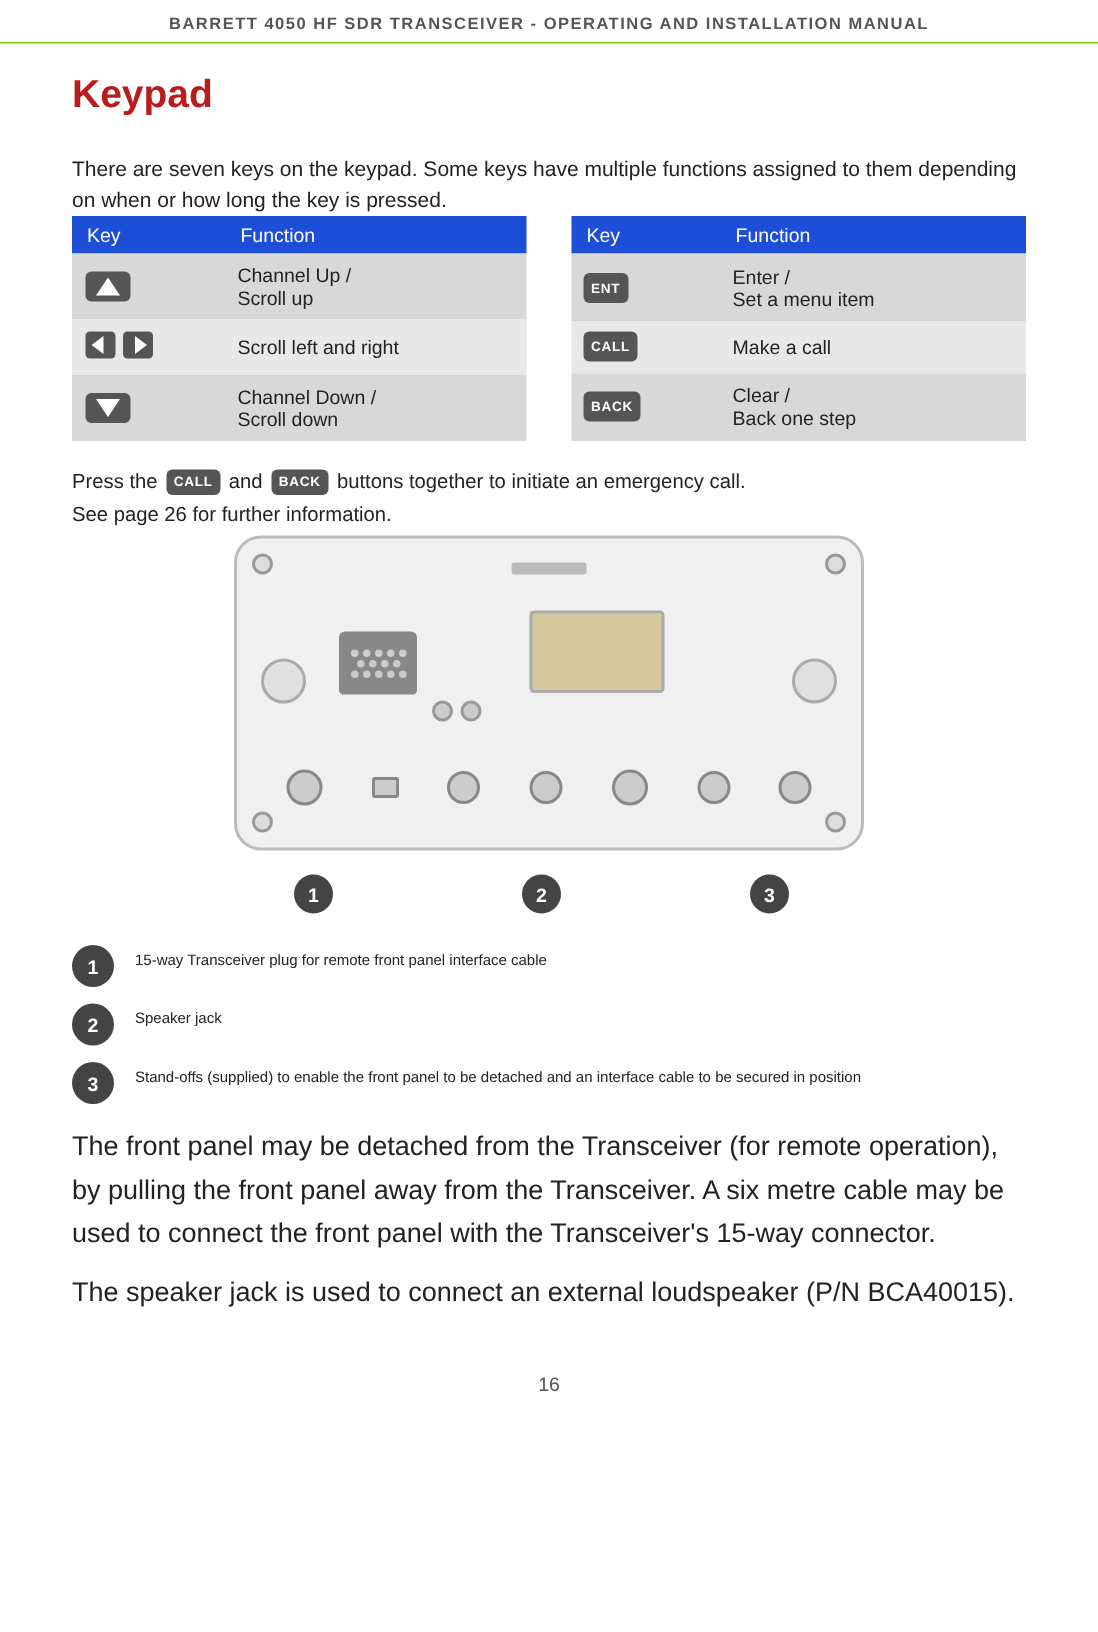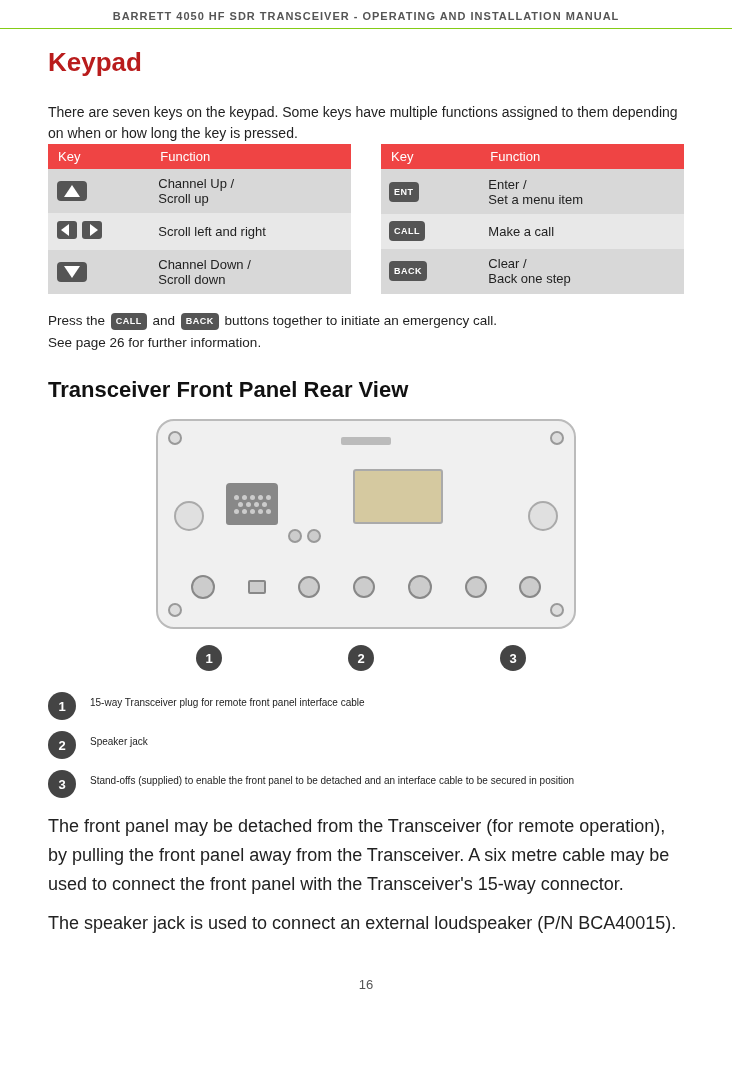--- a/index.html
+++ b/index.html
@@ -39,21 +39,21 @@
       display: flex;
       gap: 30px;
       margin-bottom: 16px;
     }
     .key-table {
       flex: 1;
       border-collapse: collapse;
       font-size: 13px;
     }
     .key-table thead tr th {
-      background: #ef4444;
+      background: #1d4ed8;
       color: #fff;
       padding: 5px 10px;
       text-align: left;
       font-weight: normal;
     }
     .key-table tbody tr {
       background: #e8e8e8;
     }
     .key-table tbody tr:nth-child(odd) {
       background: #d8d8d8;
@@ -325,21 +325,20 @@
 
   <p class="press-text">
     <span>Press the</span>
     <span class="inline-btn">CALL</span>
     <span>and</span>
     <span class="inline-btn">BACK</span>
     buttons together to initiate an emergency call.<br>
     See page 26 for further information.
   </p>
 
-  <h2 class="section-title2">Transceiver Front Panel Rear View</h2>
 
   <div class="diagram-container">
     <div class="transceiver-diagram">
 
       <div class="diag-screw" style="top:10px;left:10px;"></div>
       <div class="diag-screw" style="top:10px;right:10px;"></div>
       <div class="diag-screw" style="bottom:10px;left:10px;"></div>
       <div class="diag-screw" style="bottom:10px;right:10px;"></div>
 
       <div class="diag-circle-lg" style="top:80px;left:16px;"></div>

